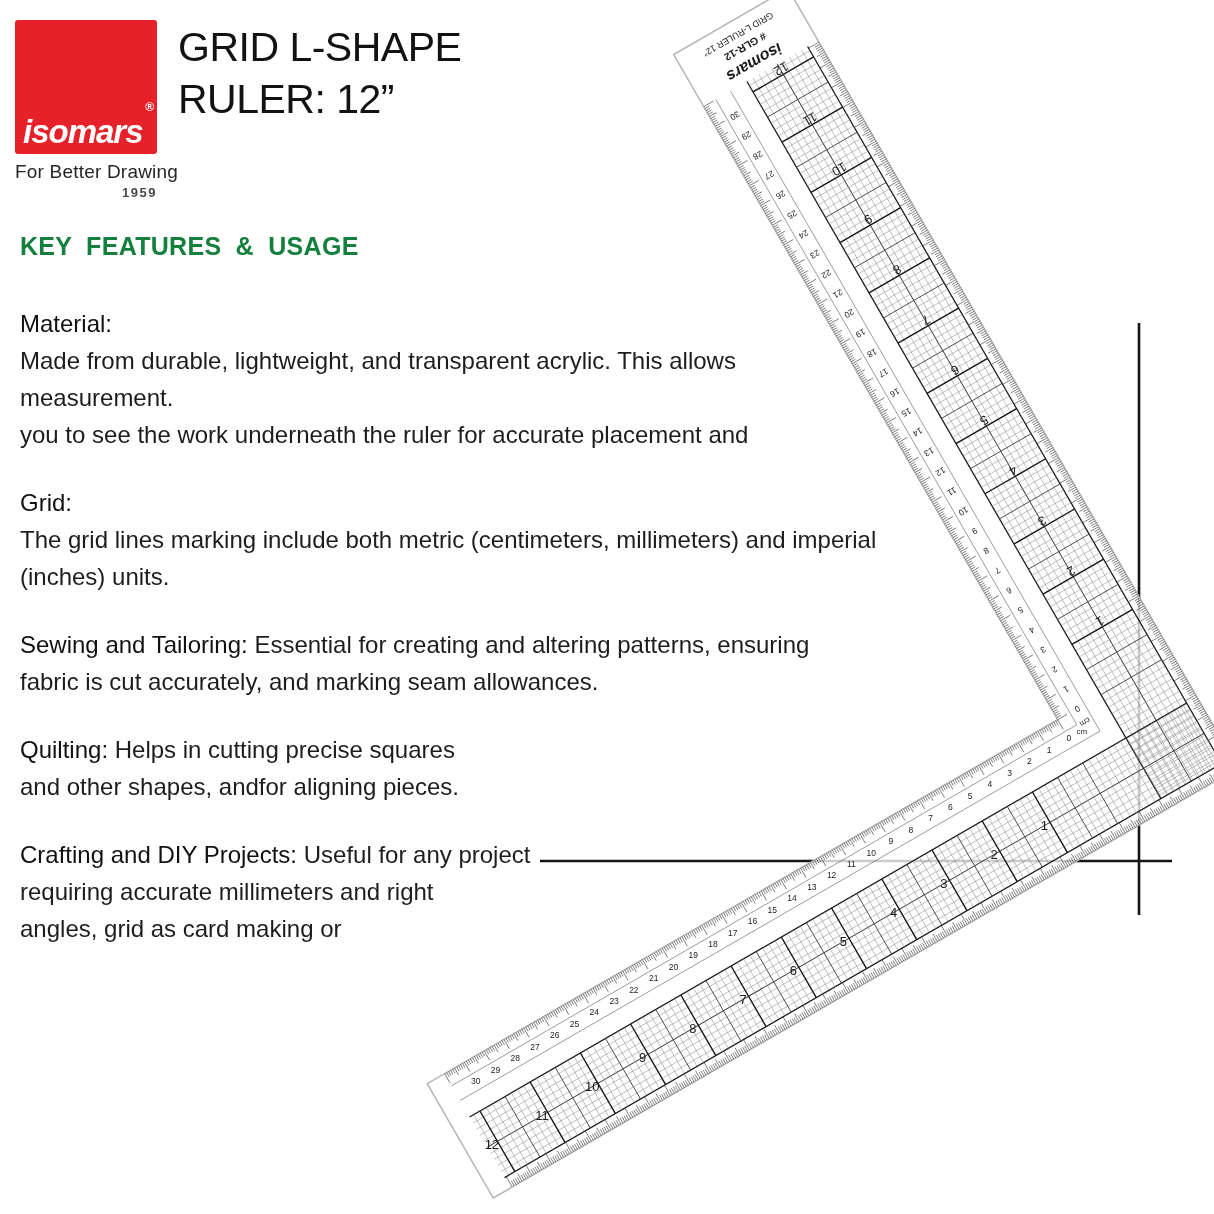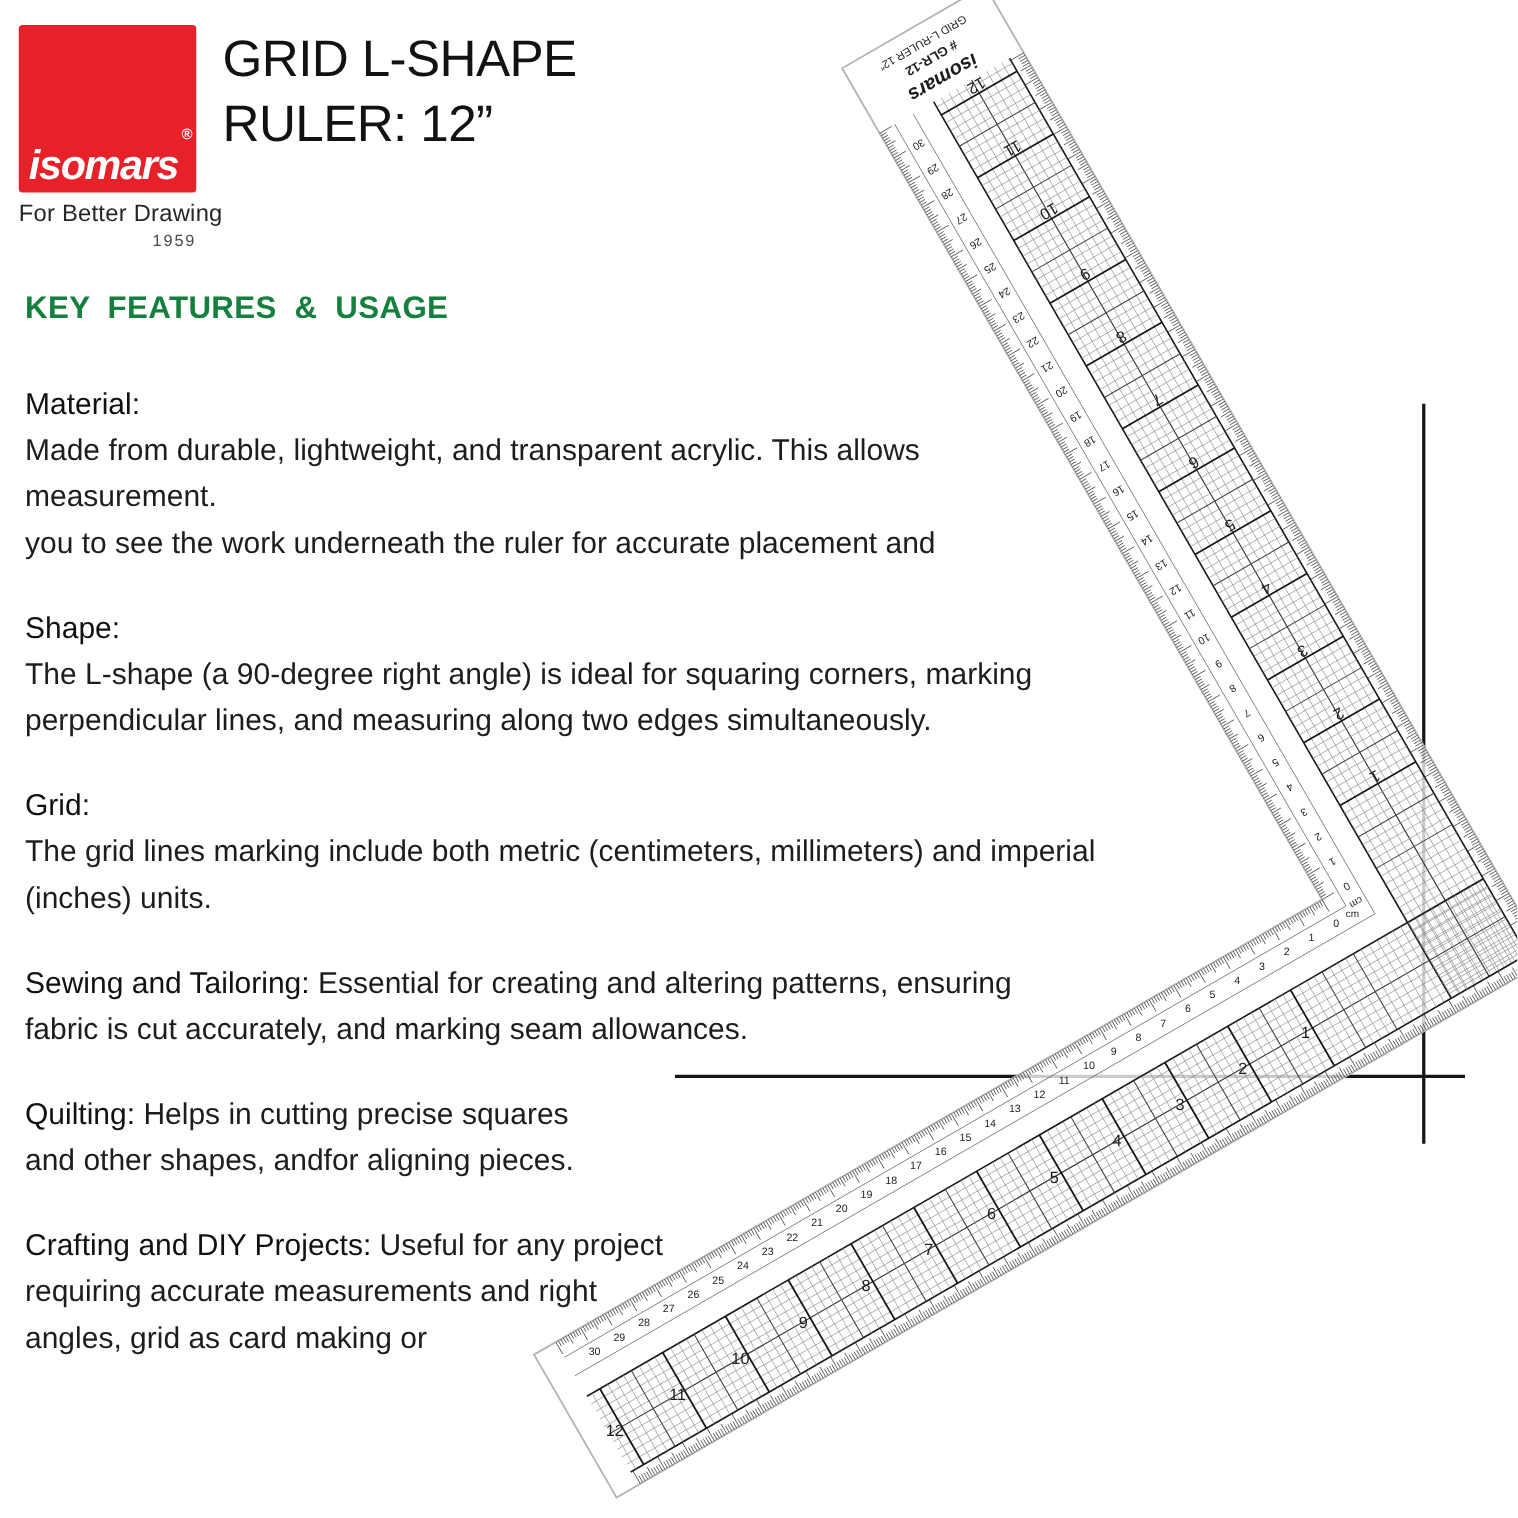--- a/index.html
+++ b/index.html
@@ -21,21 +21,21 @@
   }
   .logo-reg{
     position:absolute; right:3px; bottom:40px;
     color:#ffffff; font-size:12px; font-weight:bold; font-style:normal;
   }
   .logo-tagline{
     margin-top:7px; font-size:19px; color:#262626; white-space:nowrap;
     letter-spacing:0.2px;
   }
   .logo-year{
-    width:142px; text-align:right; font-size:13px; font-weight:normal;
+    width:142px; text-align:right; font-size:13px; font-weight:bold;
     color:#4a4a4a; letter-spacing:1.5px; margin-top:2px;
   }
   
   .title{
     position:absolute; left:178px; top:22px;
     font-size:41px; font-weight:normal; color:#121212;
     letter-spacing:-0.5px; line-height:1.26;
   }
   
   .text-col{position:absolute; left:20px; top:232px; width:990px;}
@@ -1774,38 +1774,33 @@
   <div class="text-col">
     <div class="key-heading" id="key-heading" style="color: #15803d;">KEY FEATURES &amp; USAGE</div>
     <div id="sections">
         <div class="section">
           <div class="sec-line"><span class="sec-head">Material:</span></div>
           <div class="sec-line">Made from durable, lightweight, and transparent acrylic. This allows</div>
           <div class="sec-line">measurement.</div>
           <div class="sec-line">you to see the work underneath the ruler for accurate placement and</div>
         </div>
         <div class="section">
-          <div class="sec-line"><span class="sec-head">Shape:</span></div>
-          <div class="sec-line">The L-shape (a 90-degree right angle) is ideal for squaring corners, marking</div>
-          <div class="sec-line">perpendicular lines, and measuring along two edges simultaneously.</div>
-        </div>
-        <div class="section">
           <div class="sec-line"><span class="sec-head">Grid:</span></div>
           <div class="sec-line">The grid lines marking include both metric (centimeters, millimeters) and imperial</div>
           <div class="sec-line">(inches) units.</div>
         </div>
         <div class="section">
           <div class="sec-line"><span class="sec-head">Sewing and Tailoring:</span><span> Essential for creating and altering patterns, ensuring</span></div>
           <div class="sec-line">fabric is cut accurately, and marking seam allowances.</div>
         </div>
         <div class="section">
           <div class="sec-line"><span class="sec-head">Quilting:</span><span> Helps in cutting precise squares</span></div>
           <div class="sec-line">and other shapes, andfor aligning pieces.</div>
         </div>
         <div class="section">
           <div class="sec-line"><span class="sec-head">Crafting and DIY Projects:</span><span> Useful for any project</span></div>
-          <div class="sec-line">requiring accurate measurements and right</div>
+          <div class="sec-line">requiring accurate millimeters and right</div>
           <div class="sec-line">angles, grid as card making or</div>
         </div>
       </div>
   </div>
 
 </div>
 
 </body></html>

